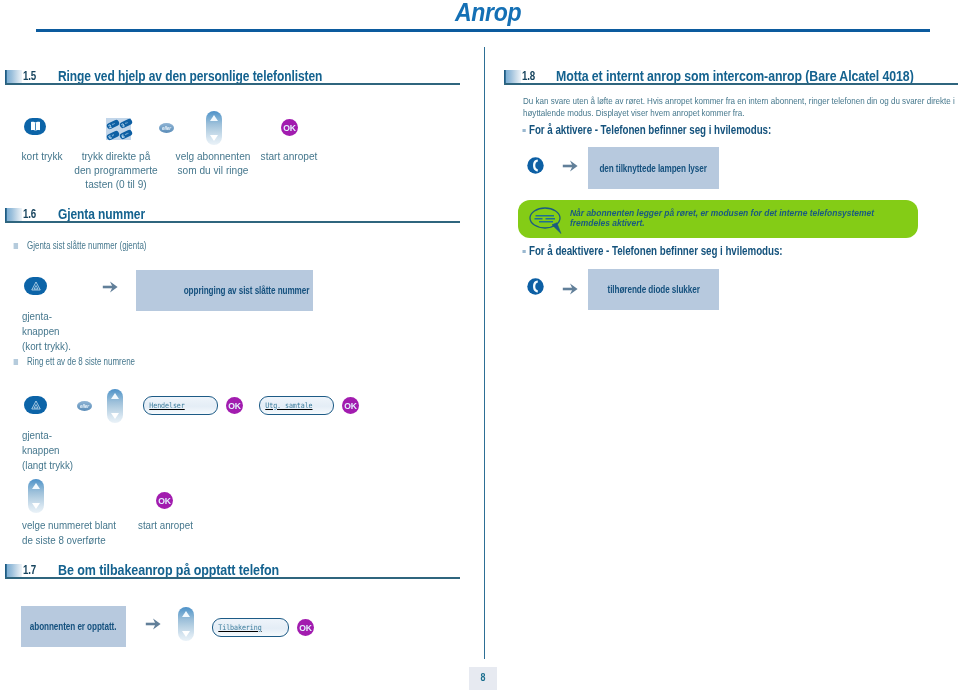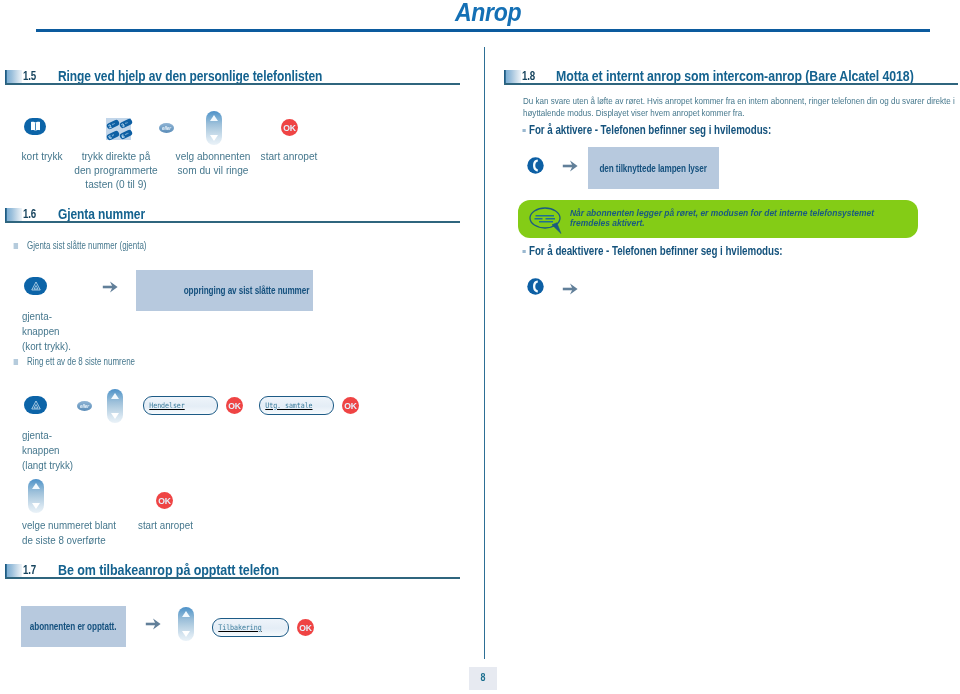--- a/index.html
+++ b/index.html
@@ -33,21 +33,21 @@
        white-space:nowrap;transform:scaleX(0.745);transform-origin:left top;}
   .bullet .sq{position:absolute;left:-18.5px;top:3.5px;width:6.5px;height:6.5px;background:#b5cbdc;}
 
   
   .bbox{position:absolute;background:#b7c9de;display:flex;align-items:center;justify-content:center;}
   .bbox span{font-size:10.2px;font-weight:bold;color:#15517e;letter-spacing:-0.1px;
         transform:scaleX(0.80);white-space:nowrap;}
 
   
   .ico{position:absolute;}
-  .okbtn{position:absolute;width:17px;height:17px;border-radius:50%;background:#ef4444;
+  .okbtn{position:absolute;width:17px;height:17px;border-radius:50%;background:#a21caf;
          color:#e4f3fd;font-size:8.6px;font-weight:bold;display:flex;align-items:center;
          justify-content:center;letter-spacing:-0.2px;}
   .oval{position:absolute;width:28px;height:20px;border-radius:10px;background:#0c64a8;
         display:flex;align-items:center;justify-content:center;}
   .eller{position:absolute;width:15px;height:10px;border-radius:50%;
          background:linear-gradient(180deg,#8fb3d4 0%,#6f9dc4 60%,#5b8cb8 100%);
          color:#e8f2fa;font-size:4.6px;display:flex;align-items:center;justify-content:center;
          font-style:italic;font-weight:bold;letter-spacing:-0.1px;}
   .navkey{position:absolute;width:16px;height:34px;border-radius:8px;
           background:linear-gradient(180deg,#4c90c8 0%,#6ba4cf 14%,#9dc0da 38%,#b9d2e4 58%,#d6e5f0 80%,#eaf2f8 100%);}
@@ -289,17 +289,20 @@
     <span>For å deaktivere - Telefonen befinner seg i hvilemodus:</span>
   </div>
   <svg class="ico" style="left:527px;top:278px;" width="17" height="17" viewBox="0 0 34 34">
     <circle cx="17" cy="17" r="16.4" fill="#0c5fa4"></circle>
     <path d="M21.6 5.2 C17.5 5.2 14.5 7.6 13.2 10.4 C12.2 12.6 12.1 15.2 12.1 17.0 C12.1 18.9 12.2 21.5 13.2 23.6 C14.5 26.4 17.5 28.8 21.6 28.8 L21.6 24.3 C19.4 24.3 18.0 22.9 17.3 21.2 C16.7 19.7 16.6 18.2 16.6 17.0 C16.6 15.8 16.7 14.4 17.3 12.9 C18.0 11.1 19.4 9.7 21.6 9.7 Z" fill="#f2fbff"></path>
   </svg>
   <svg class="ico" style="left:562px;top:283px;" width="16" height="12" viewBox="0 0 16 12">
     <path d="M0.8 6 L11 6" stroke="#617f99" stroke-width="2.6" fill="none" stroke-linecap="butt"></path>
     <path d="M8.0 0.6 L15.6 6 L8.0 11.4 L10.6 6 Z" fill="#617f99"></path>
   </svg>
+  <div class="bbox" style="left:588px;top:269px;width:131px;height:41px;">
+    <span>tilhørende diode slukker</span>
+  </div>
 
   <div class="pagenum" style="left:469px;top:667px;width:28px;height:23px;">
     <span>8</span>
   </div>
 </div>
 
 </body></html>

